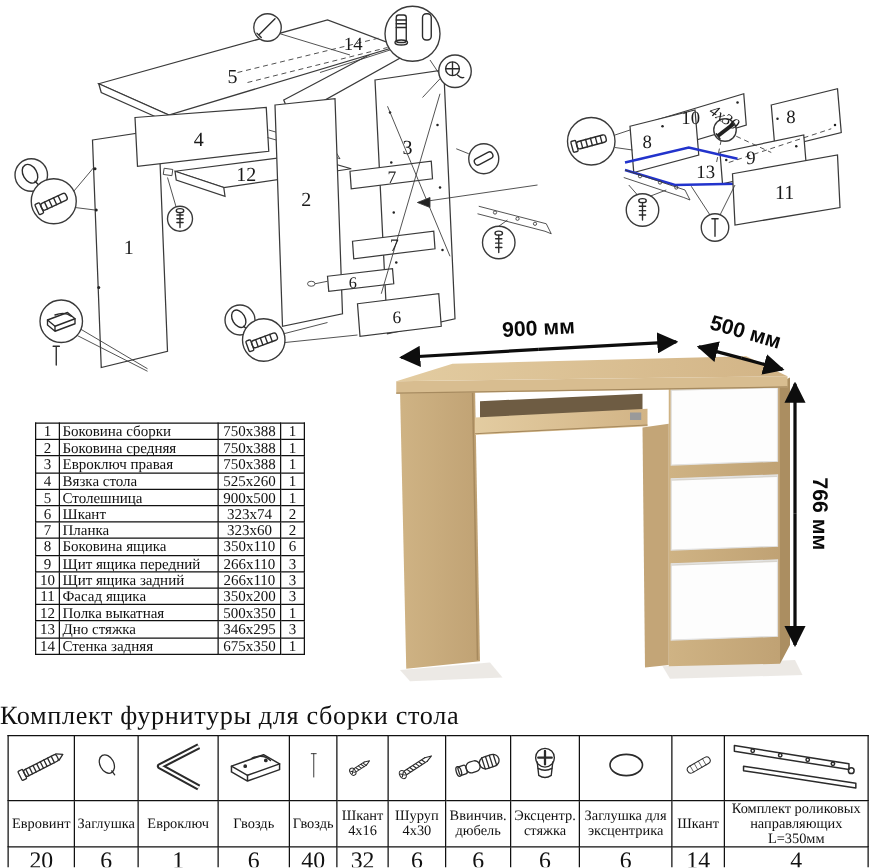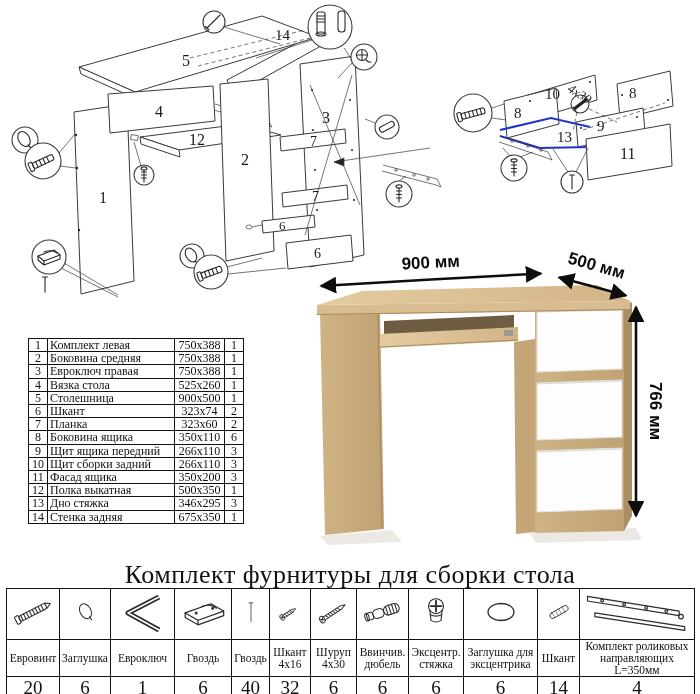--- a/index.html
+++ b/index.html
@@ -11,22 +11,22 @@
   .lnd{stroke:#3a3a3a;stroke-width:.7;fill:none;stroke-dasharray:4 3;}
   .cir{fill:#ffffff;stroke:#3a3a3a;stroke-width:1.1;}
   .gl{stroke:#2b2b2b;stroke-width:1.1;fill:none;stroke-linecap:round;stroke-linejoin:round;}
   .dot{fill:#222;}
   
   .parts{position:absolute;left:28px;top:338px;border-collapse:collapse;table-layout:fixed;}
   .parts td{border:1px solid #111;font-size:12px;line-height:12.2px;padding:0 2px;height:12.2px;
             white-space:nowrap;overflow:hidden;}
   .parts td.c{text-align:center;padding:0;}
   
-  .hw-title{position:absolute;left:0;top:560px;width:700px;text-align:center;
-            font-size:26px;letter-spacing:.5px;}
+  .hw-title{position:absolute;left:0;top:560px;width:700px;
+            font-size:21px;letter-spacing:.5px;}
   .hw{position:absolute;left:6px;top:588px;border-collapse:collapse;table-layout:fixed;}
   .hw td{border:1.4px solid #111;text-align:center;vertical-align:middle;padding:0;}
   .hw .icr td{height:50px;}
   .hw .nmr td{height:28px;font-size:11.5px;line-height:12px;padding:0 1px;}
   .hw .qtr td{height:22px;font-size:19px;}
   .ic{stroke:#2b2b2b;fill:none;stroke-width:1.3;stroke-linecap:round;stroke-linejoin:round;}
   .dim{font-family:"Liberation Sans",sans-serif;font-weight:700;font-size:17px;fill:#090909;}
 </style>
 </head>
 <body>
@@ -257,21 +257,21 @@
   <table class="parts">
     <colgroup>
         <col style="width:19px">
         <col style="width:127px">
         <col style="width:50px">
         <col style="width:19px">
       </colgroup>
     <tbody>
       <tr>
           <td class="c">1</td>
-          <td>Комплект левая</td>
+          <td>Боковина сборки</td>
           <td class="c">750x388</td>
           <td class="c">1</td>
         </tr>
       <tr>
           <td class="c">2</td>
           <td>Боковина средняя</td>
           <td class="c">750x388</td>
           <td class="c">1</td>
         </tr>
       <tr>
@@ -311,21 +311,21 @@
           <td class="c">6</td>
         </tr>
       <tr>
           <td class="c">9</td>
           <td>Щит ящика передний</td>
           <td class="c">266x110</td>
           <td class="c">3</td>
         </tr>
       <tr>
           <td class="c">10</td>
-          <td>Щит сборки задний</td>
+          <td>Щит ящика задний</td>
           <td class="c">266x110</td>
           <td class="c">3</td>
         </tr>
       <tr>
           <td class="c">11</td>
           <td>Фасад ящика</td>
           <td class="c">350x200</td>
           <td class="c">3</td>
         </tr>
       <tr>

